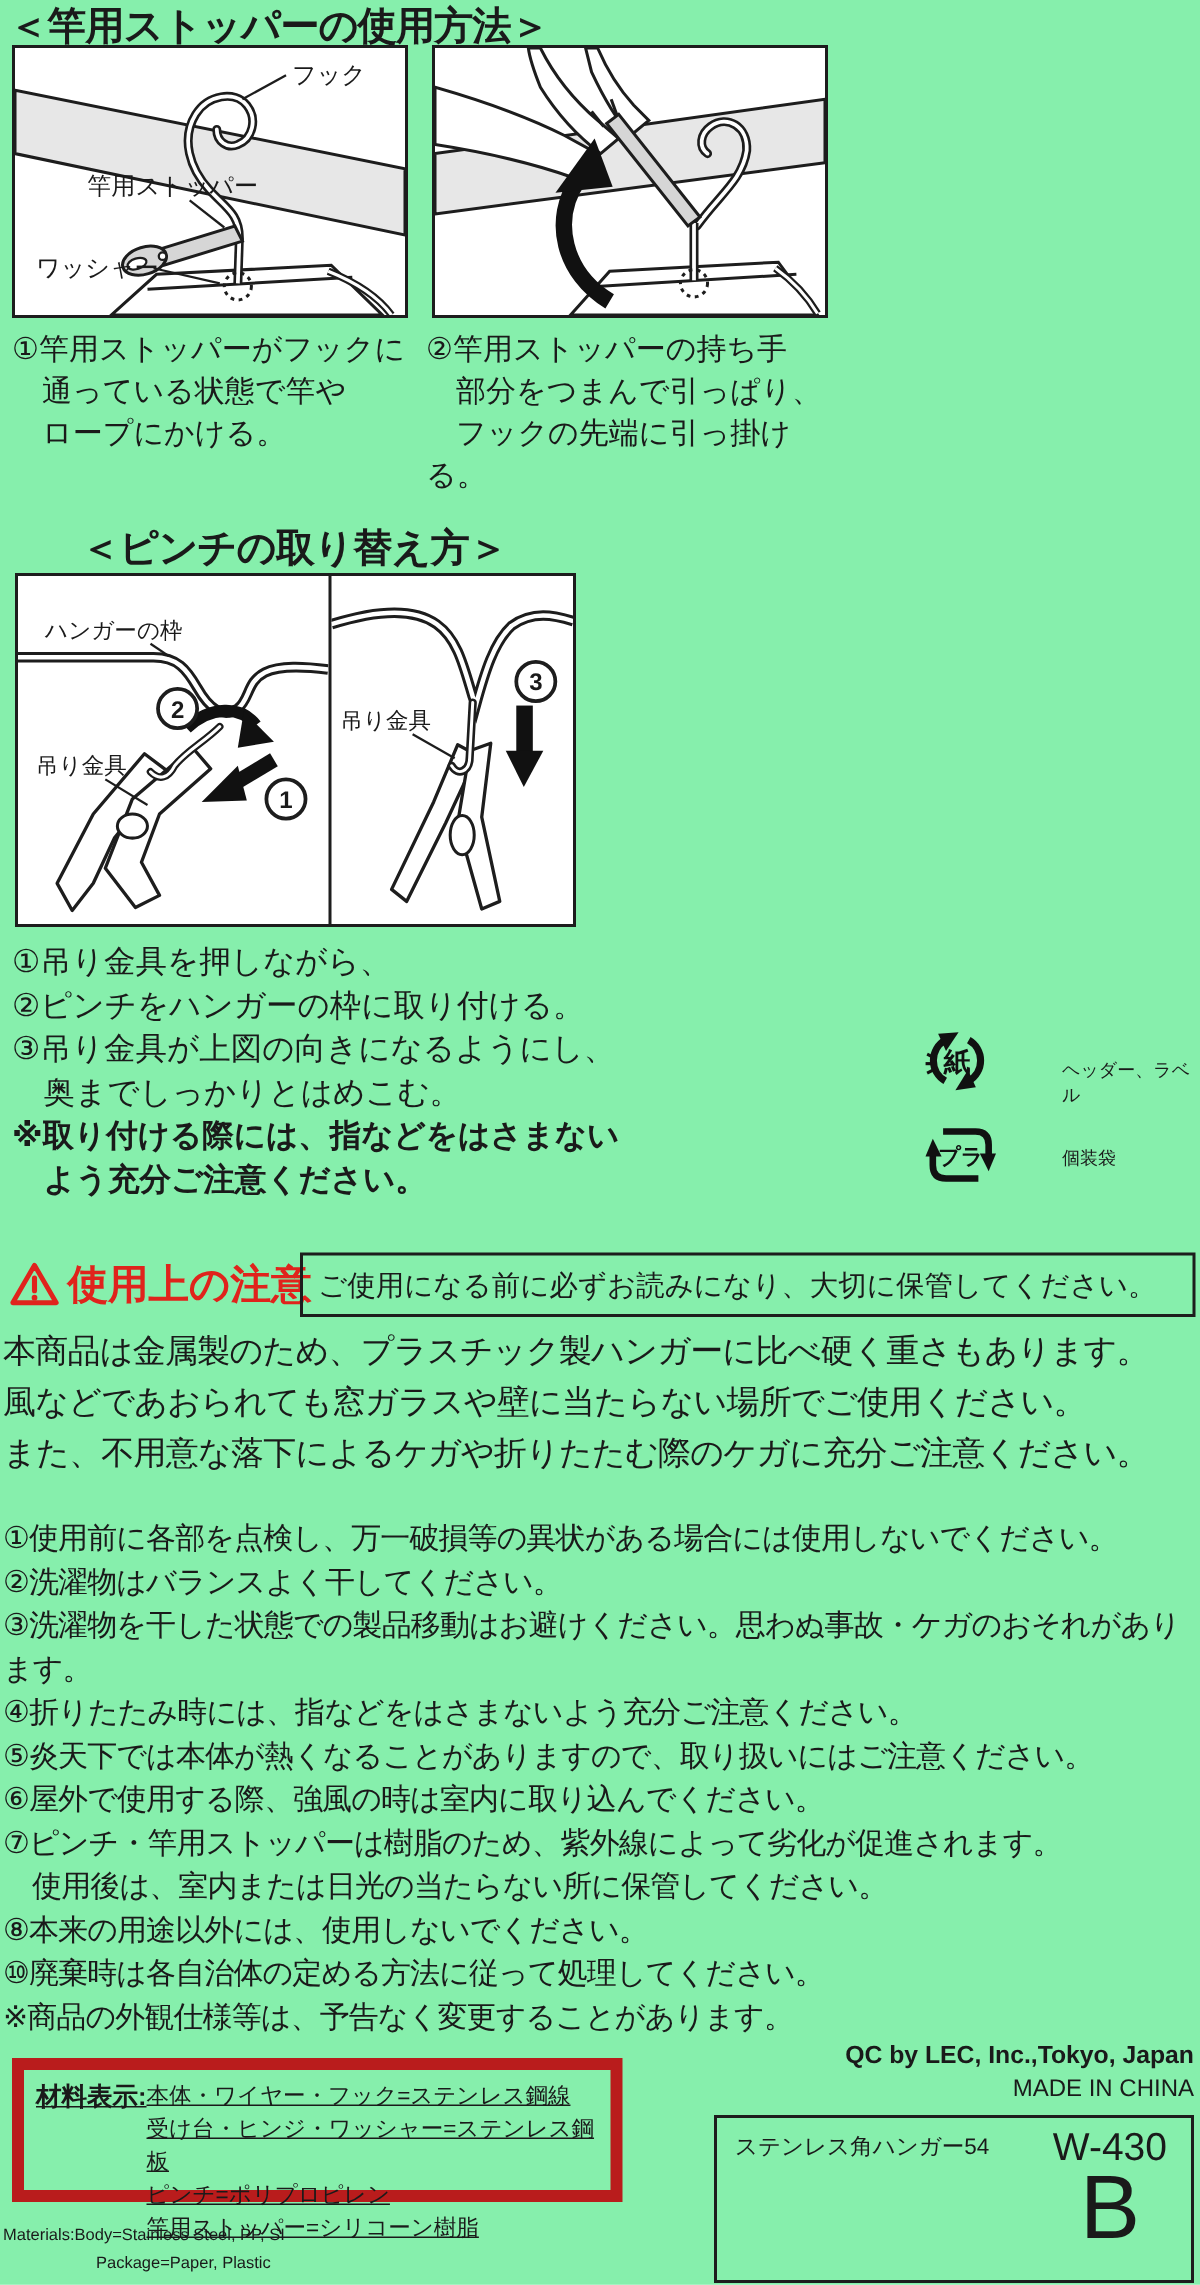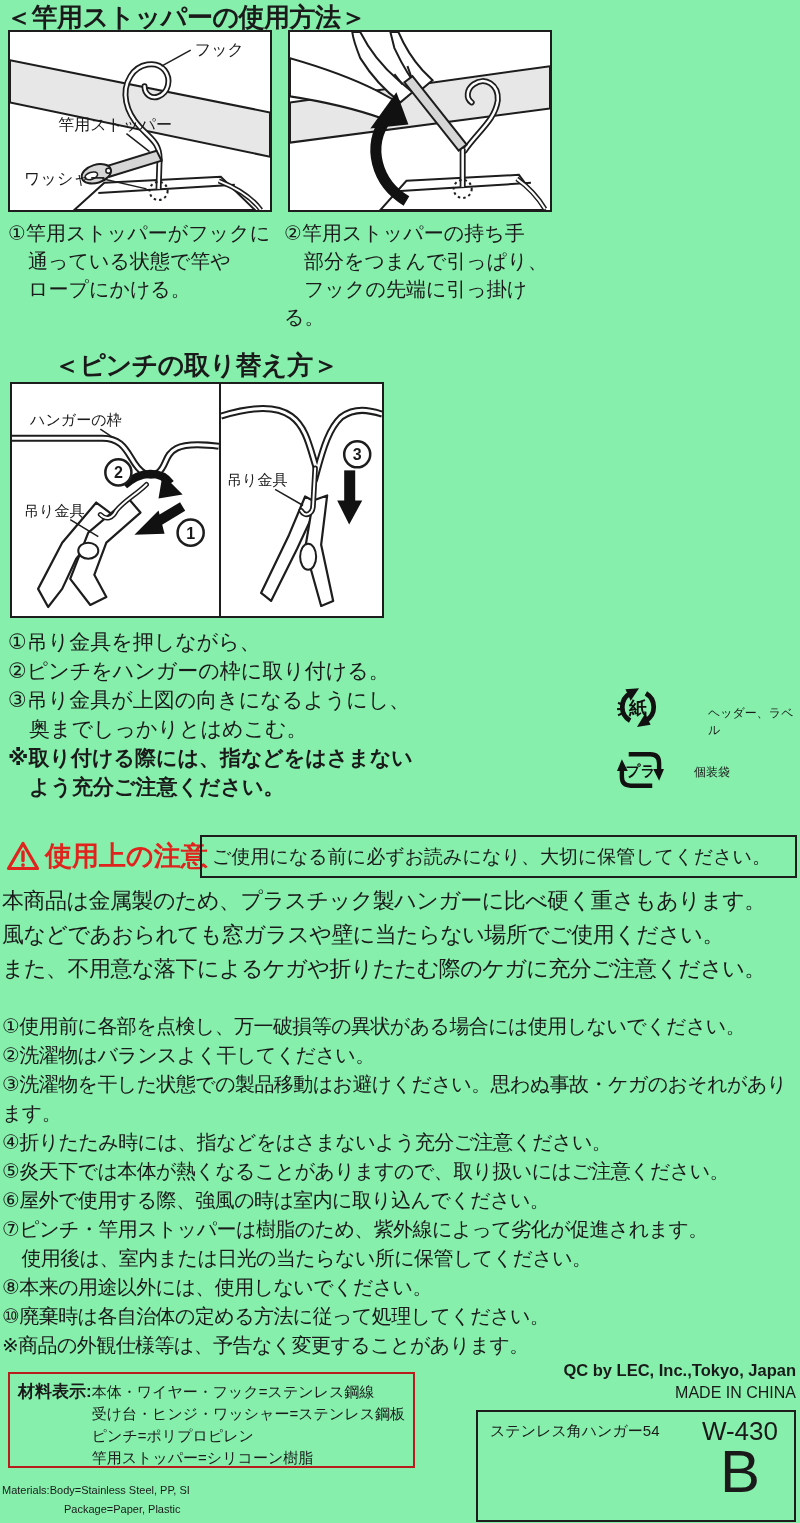--- a/index.html
+++ b/index.html
@@ -16,21 +16,21 @@
   .fig svg { display:block; width:100%; height:100%; }
   .step-text { font-size:20px; line-height:28px; }
   .steps2 { font-size:21px; line-height:29px; }
   .note-bold { font-size:21px; line-height:29px; font-weight:bold; }
   .fig-label { font-family:"Liberation Sans","DejaVu Sans",sans-serif; fill:#1a1a1a; }
   .recy-label { font-size:12px;margin-left:32px; }
   .warn-title { font-size:27px; font-weight:bold; color:#e0231c; display:flex; align-items:center; gap:5px; }
   .keep-box { border:2.5px solid #1d1d1d; font-size:19px; display:flex; align-items:center; padding:0 10px; }
   .intro { font-size:22px; line-height:34px; letter-spacing:-0.5px; }
   .clist { font-size:20px; line-height:29px; letter-spacing:-0.6px;margin-top:28px; }
-  .mat-box { border:2px solid #b91c1c; display:flex; padding:6px 6px 6px 8px; }
+  .mat-box { border:8px solid #b91c1c; display:flex; padding:6px 6px 6px 8px;text-decoration:underline; }
   .mat-label { font-size:17px; font-weight:bold; white-space:nowrap; }
   .mat-body { font-size:15px; line-height:22px; padding-top:1px; }
   .en-mat { font-size:11px; }
   .qc { font-size:16px; text-align:right; }
   .model-box { border:2px solid #1d1d1d; }
   .wire-b { stroke:#1d1d1d; fill:none; }
   .wire-w { stroke:#fff; fill:none; }
 </style>
 </head>
 <body>
@@ -164,21 +164,21 @@
 
   <div class="abs" style="left:616px; top:750px; width:48px; height:42px;">
     <svg viewBox="0 0 49 40" width="48" height="40">
       <path d="M13,4 H35 C41,4 44,7 44,13 V21" fill="none" stroke="#111" stroke-width="4.5"></path>
       <polygon points="38,19 49,19 44,31" fill="#111"></polygon>
       <path d="M37,36 H15 C9,36 6,33 6,27 V19" fill="none" stroke="#111" stroke-width="4.5"></path>
       <polygon points="12,21 1,21 6,9" fill="#111"></polygon>
       <text x="25" y="26" font-size="15" font-weight="bold" text-anchor="middle" fill="#111">プラ</text>
     </svg>
   </div>
-  <div class="abs recy-label" style="left:662px; top:764px;text-align:center;">個装袋</div>
+  <div class="abs recy-label" style="left:676px; top:764px;text-align:center;">個装袋</div>
 
   <div class="abs warn-title" style="left:6px; top:838px;">
     <svg width="34" height="32" viewBox="0 0 34 31">
       <path d="M17,3 L31.5,28 H2.5 Z" fill="none" stroke="#e0231c" stroke-width="3.2" stroke-linejoin="round"></path>
       <line x1="17" y1="11.5" x2="17" y2="20" stroke="#e0231c" stroke-width="3.4" stroke-linecap="round"></line>
       <circle cx="17" cy="24.6" r="1.9" fill="#e0231c"></circle>
     </svg>
     <span>使用上の注意</span>
   </div>
   <div class="abs keep-box" style="left:200px; top:835px; width:597px; height:43px;">ご使用になる前に必ずお読みになり、大切に保管してください。</div>

